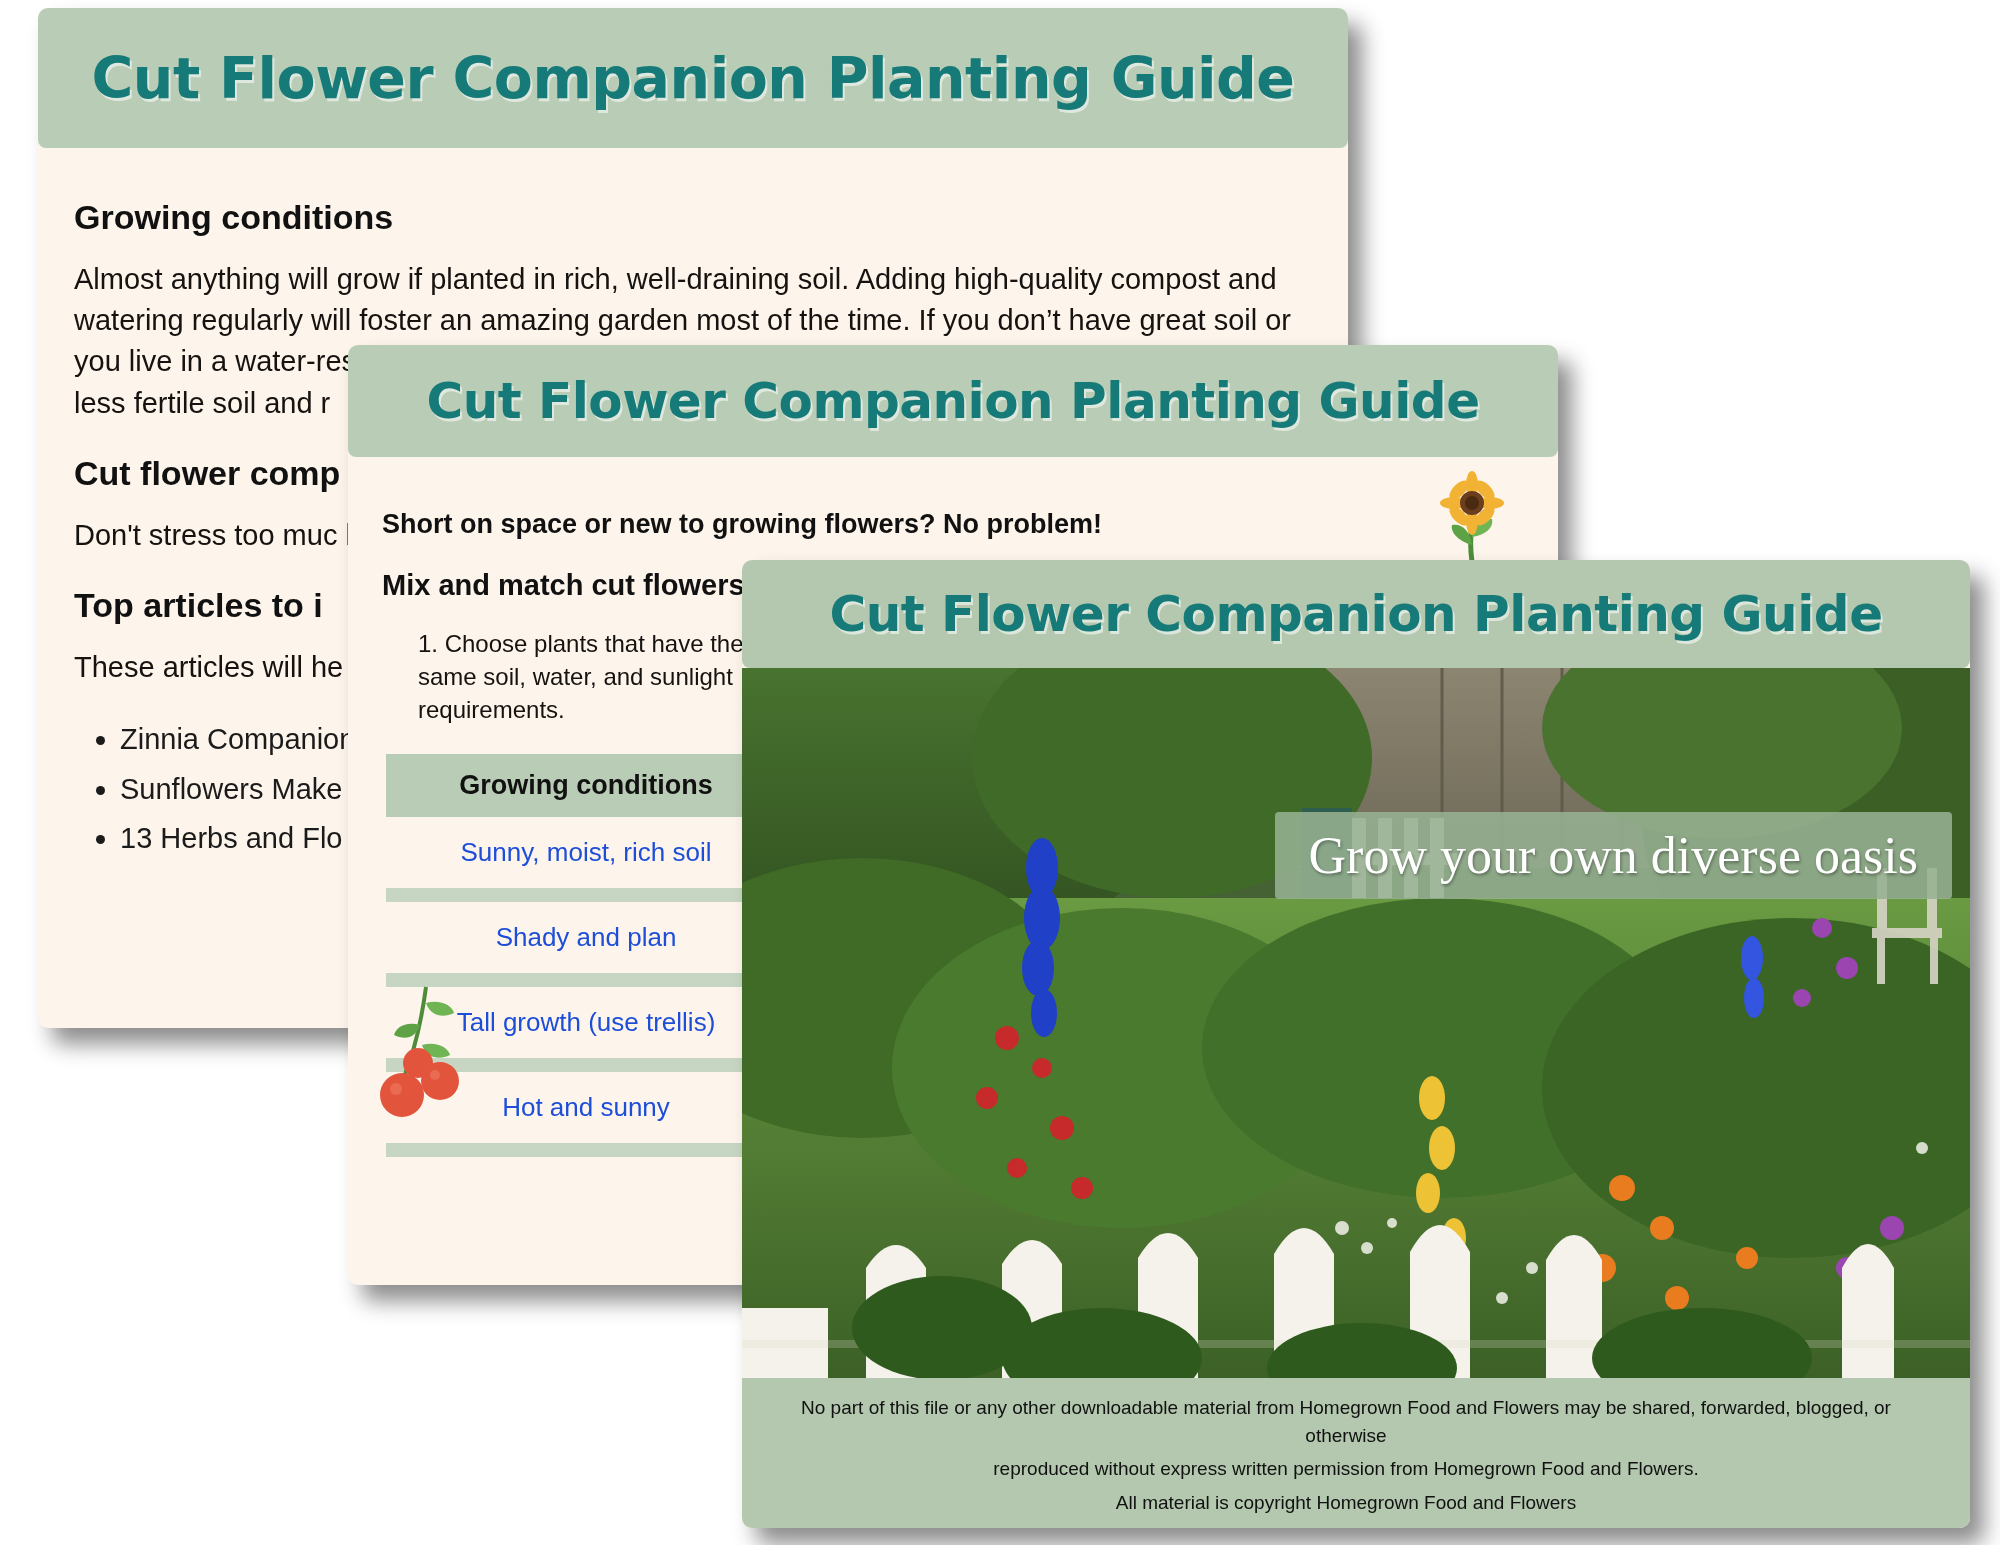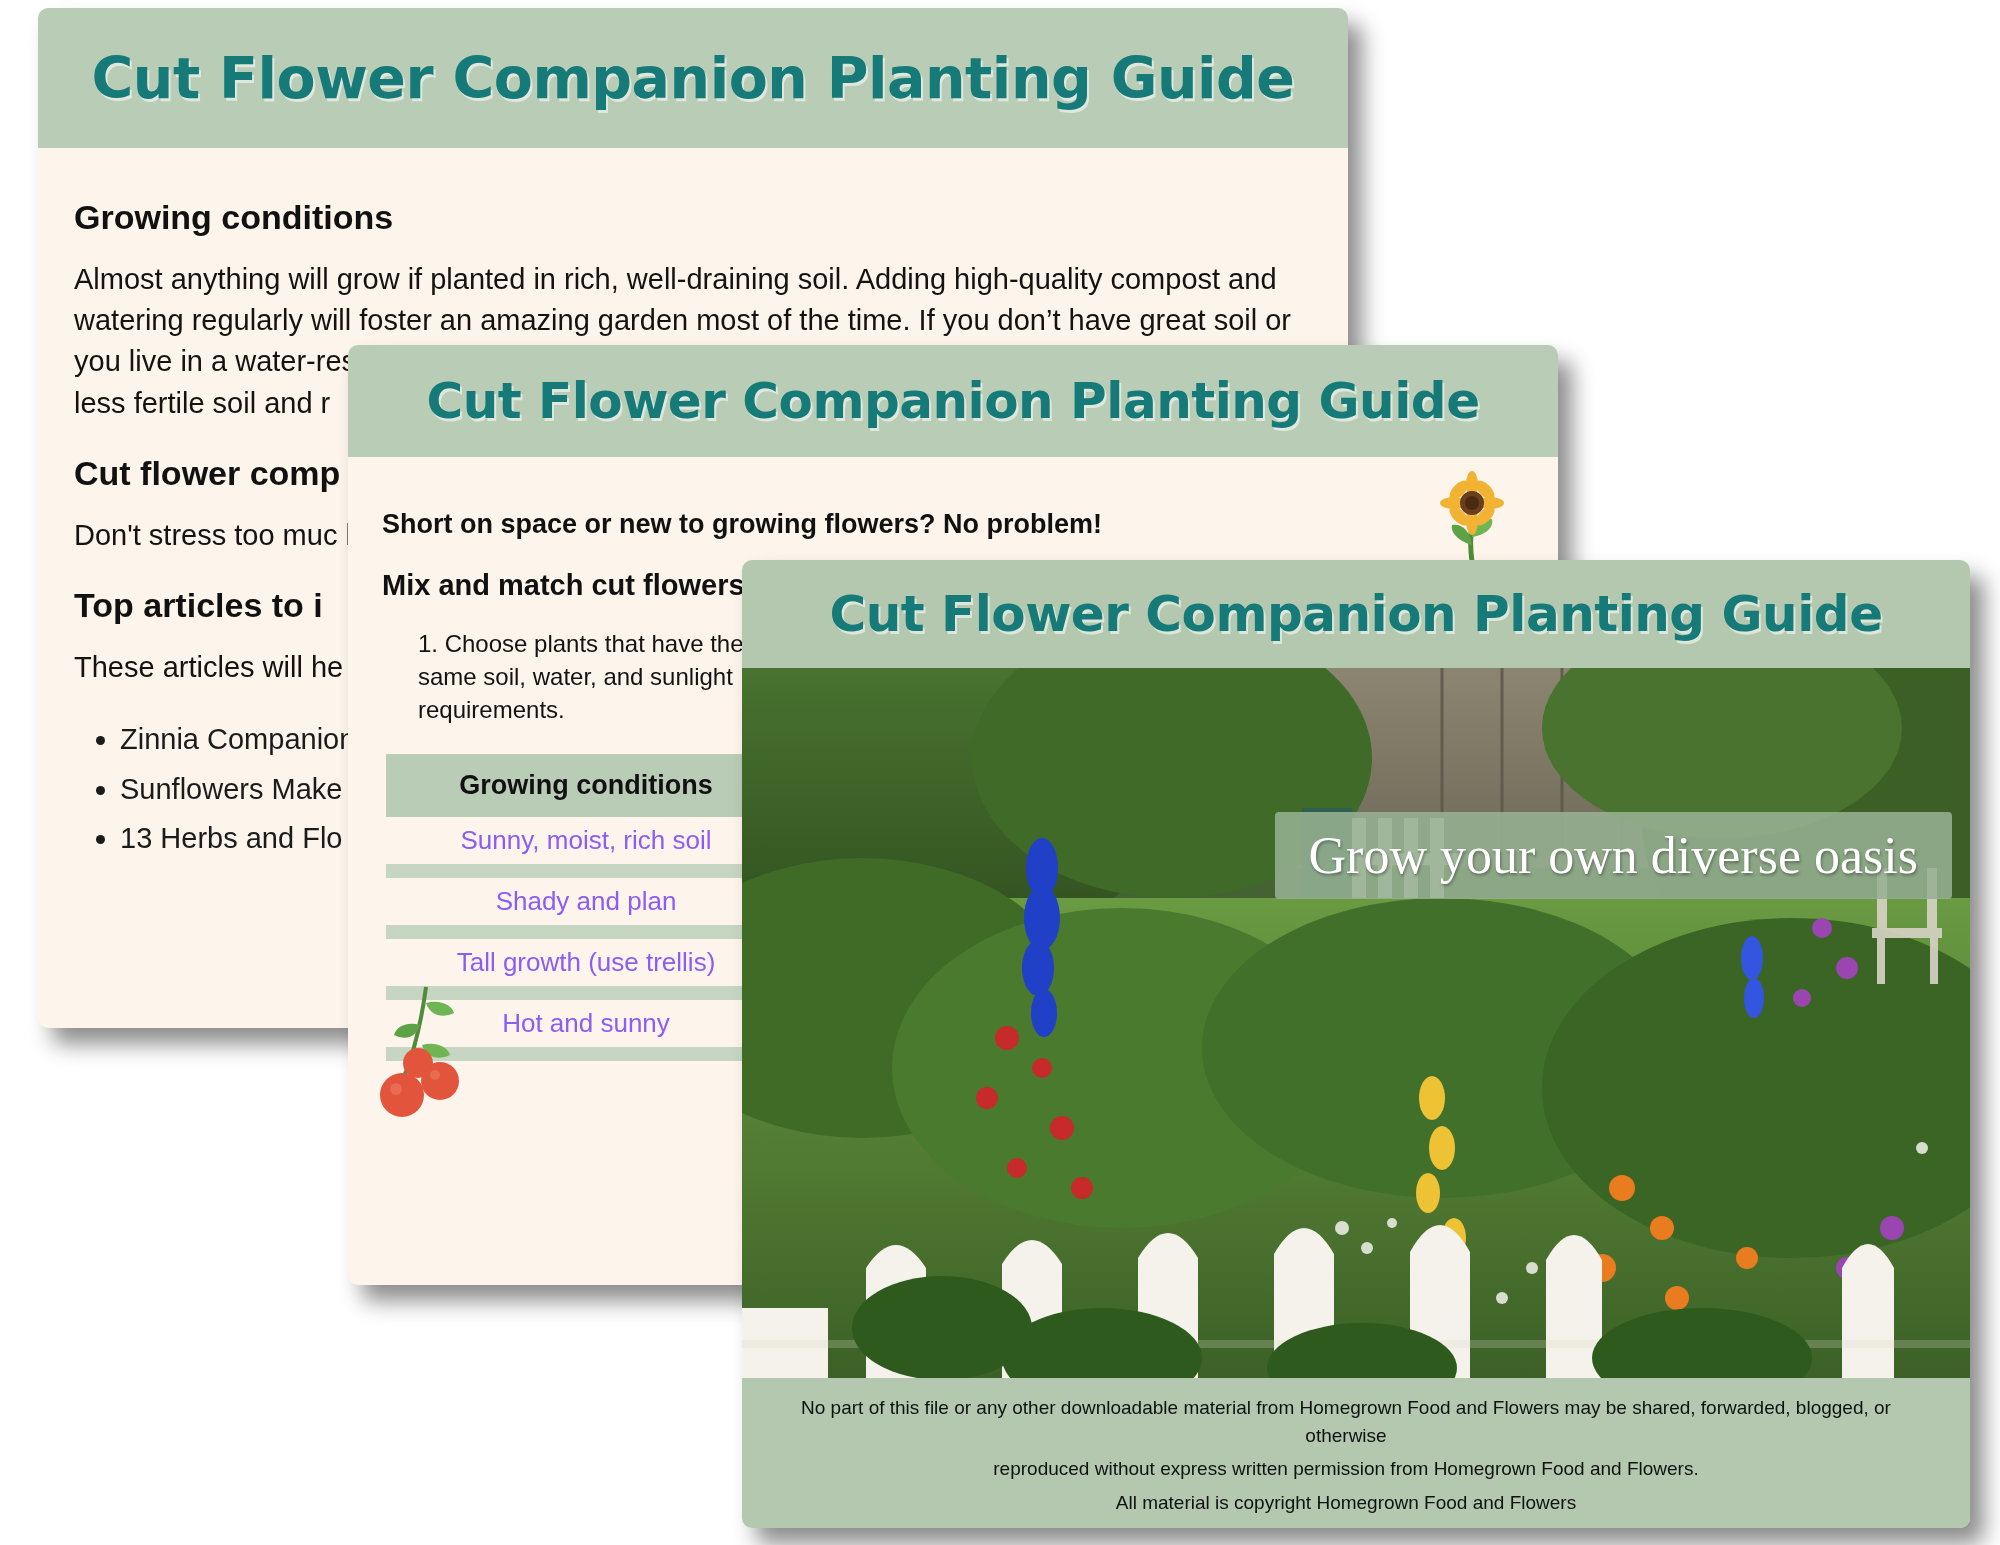--- a/index.html
+++ b/index.html
@@ -24,20 +24,21 @@
     border-radius: 10px;
     box-shadow: 14px 16px 22px rgba(0,0,0,0.45);
     overflow: hidden;
   }
   .card-title-bar {
     background: #b9ccb5;
     display: flex;
     align-items: center;
     justify-content: center;
     box-sizing: border-box;
+    border-radius: 8px;
   }
   .card-title {
     color: #157a78;
     font-weight: bold;
     letter-spacing: -0.5px;
     text-shadow: 2px 3px 0 rgba(255,255,255,0.55);
     white-space: nowrap;
     font-family: "DejaVu Sans", sans-serif;
   }
 
@@ -118,23 +119,23 @@
   #card2 th {
     background: #b9ccb5;
     font-size: 27px;
     font-weight: bold;
     padding: 16px 10px;
     text-align: center;
     color: #111;
   }
   #card2 td {
     font-size: 26px;
-    padding: 8px 10px;
+    padding: 20px 10px;
     text-align: center;
-    color: #8b5cf6;
+    color: #1d4ed8;
     background: #fdf4ec;
     border-bottom: 14px solid #c7d6c3;
   }
   #card2 tr:nth-child(even) td { background: #fdf4ec; }
   .sunflower {
     position: absolute;
     right: 26px;
     top: 10px;
     width: 120px;
     height: 120px;

